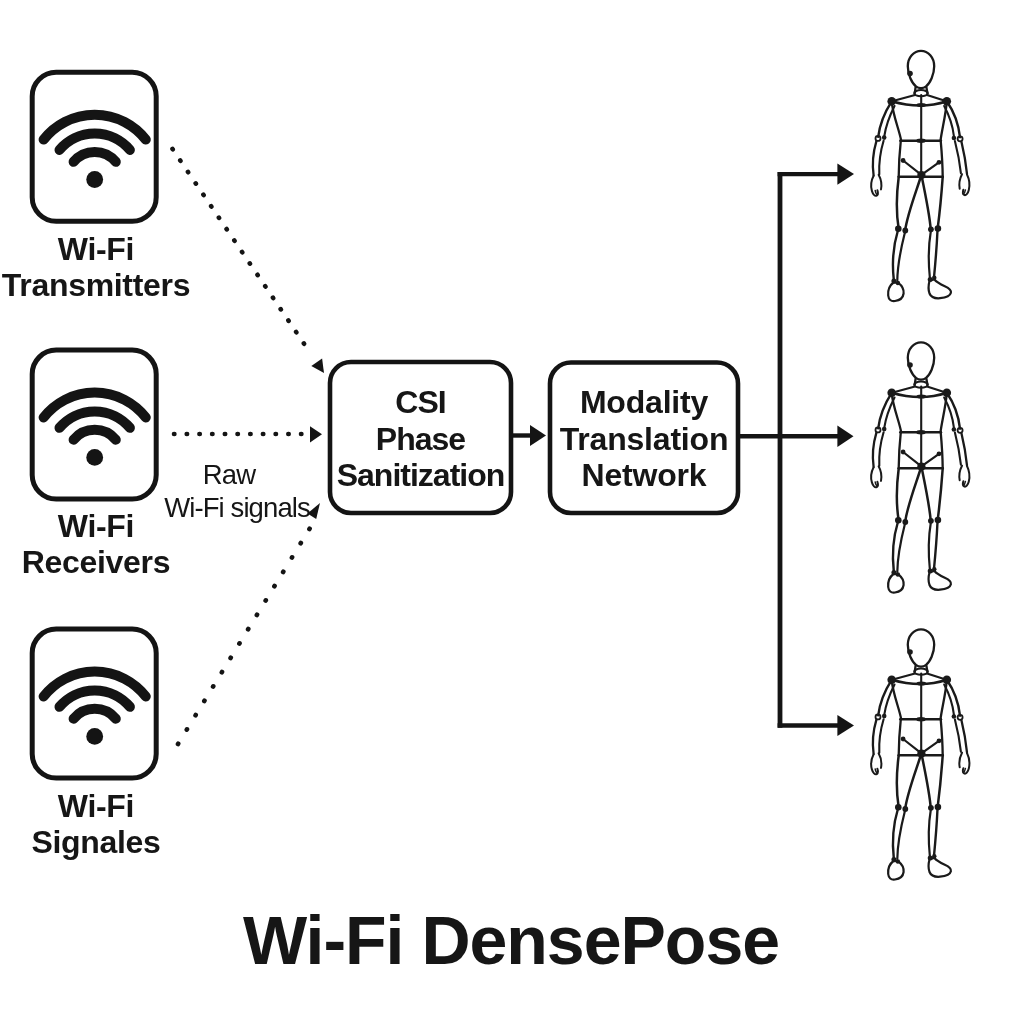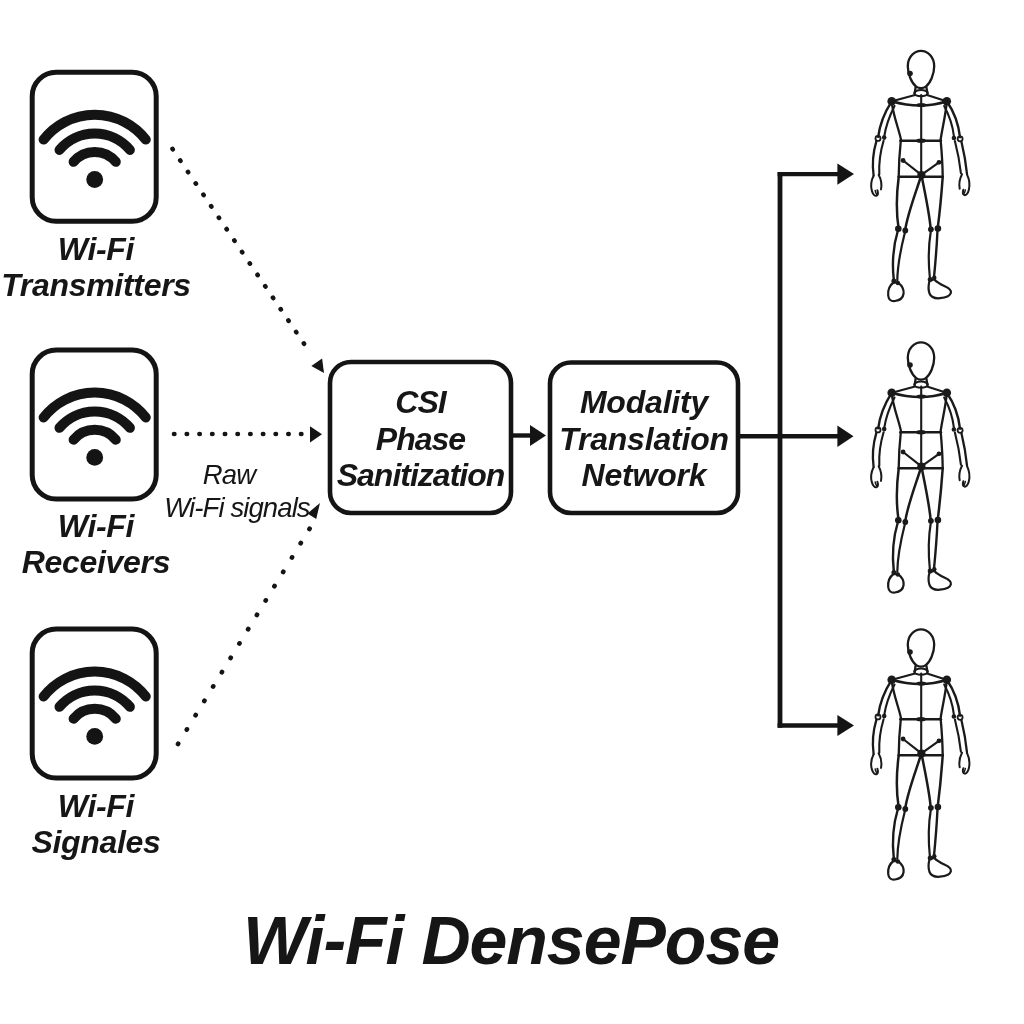--- a/index.html
+++ b/index.html
@@ -1,16 +1,16 @@
 <!DOCTYPE html>
 <html><head>
 <meta charset="utf-8">
 <style>
   html,body{margin:0;padding:0;background:#ffffff;}
-  #canvas{position:relative;width:1024px;height:1024px;background:#84cc16;overflow:hidden;font-style:italic;}
+  #canvas{position:relative;width:1024px;height:1024px;background:#84cc16;overflow:hidden;}
   svg{display:block;}
   text{font-family:"Liberation Sans",sans-serif;fill:#161616;}
 </style>
 </head>
 <body>
 <div id="canvas">
 <svg width="1024" height="1024" viewBox="0 0 1024 1024">
   <rect x="0" y="0" width="1024" height="1024" fill="#ffffff"></rect>
 
   <defs>

